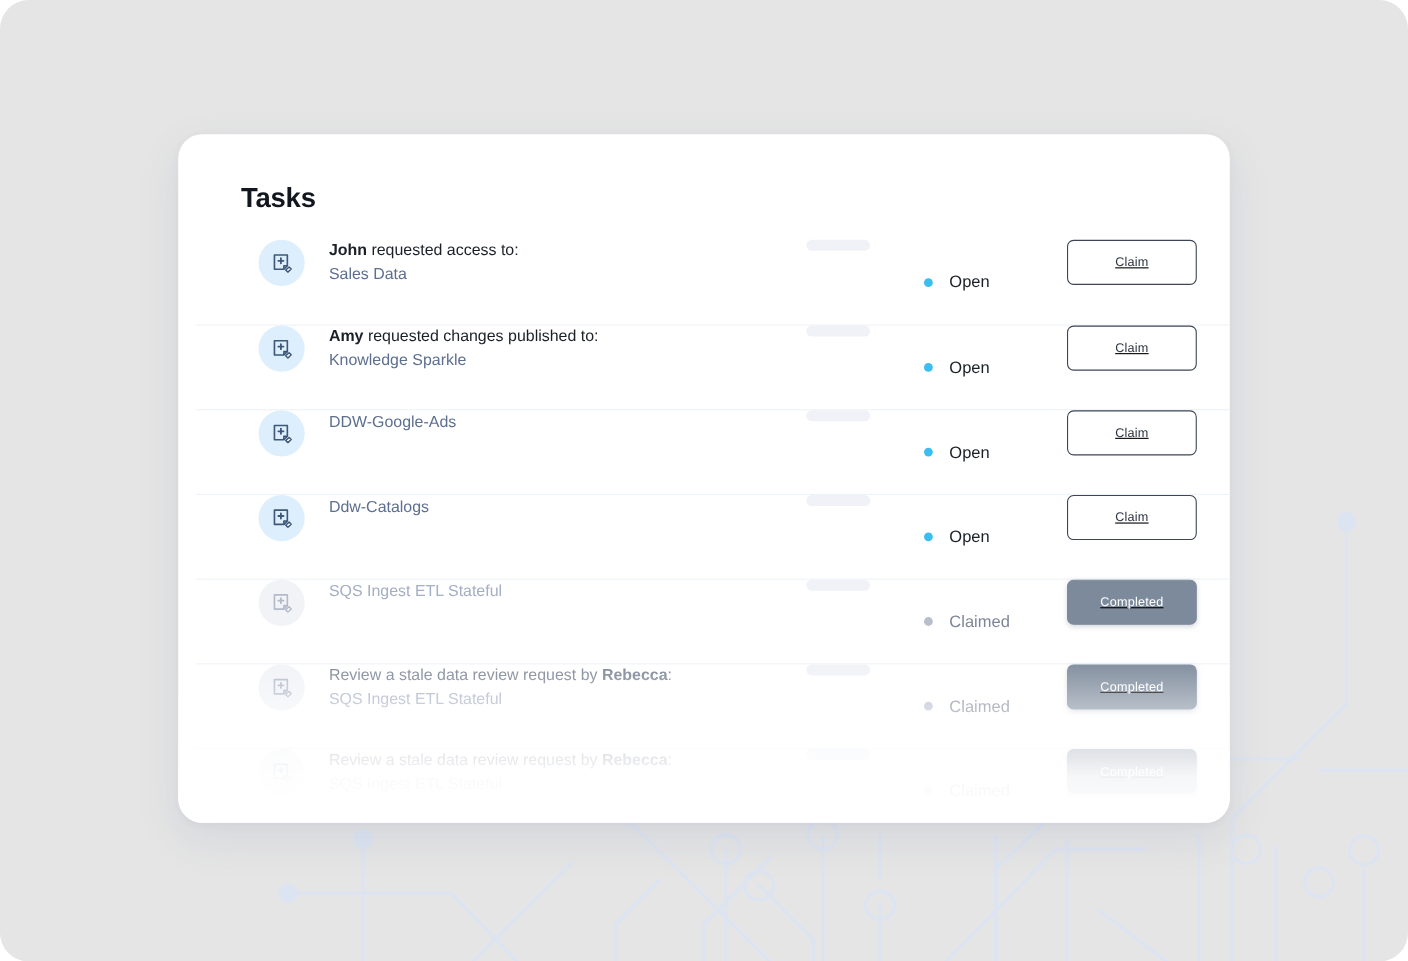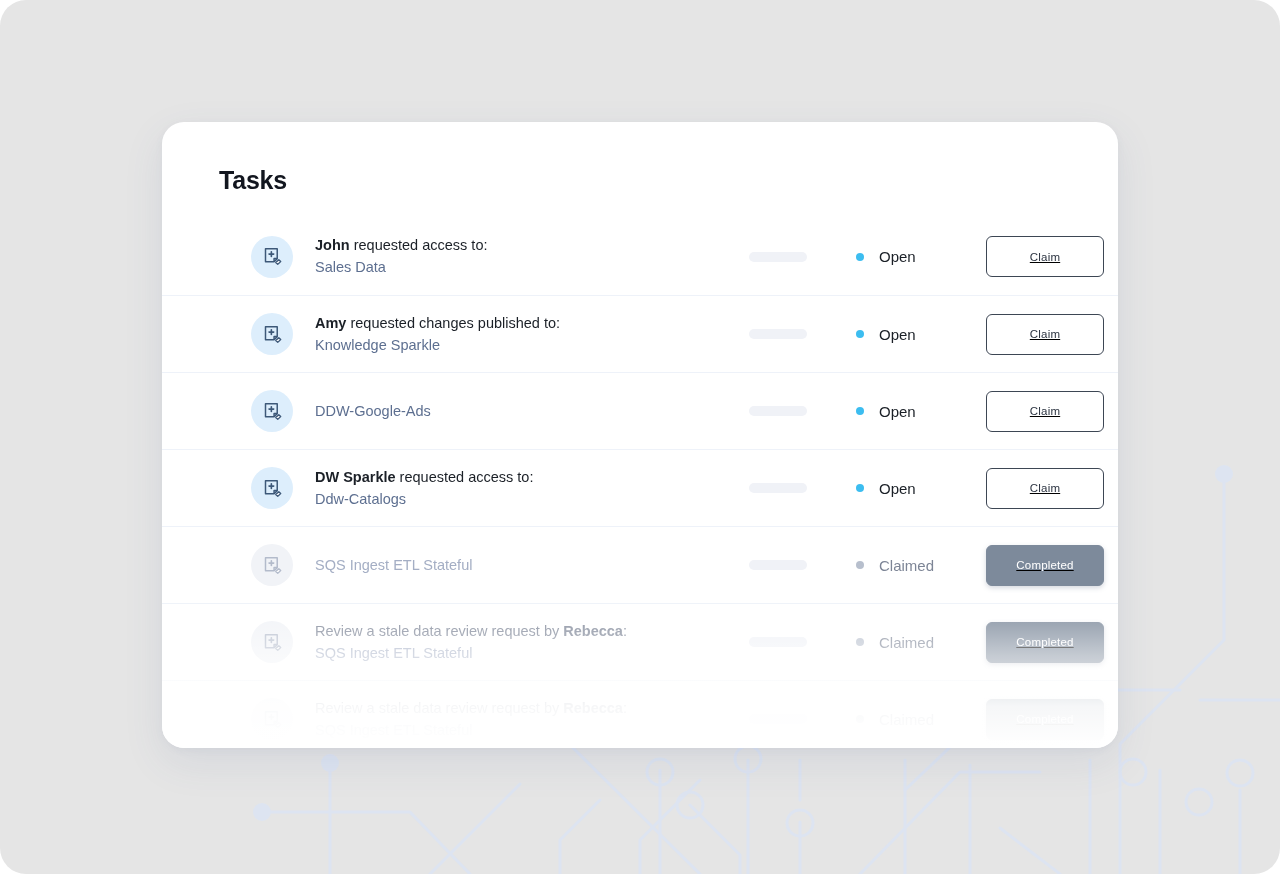--- a/index.html
+++ b/index.html
@@ -58,24 +58,24 @@
     position: absolute;
     left: 0;
     top: 96px;
     width: 956px;
     height: 530px;
   }
 
   .task-row {
     position: relative;
     display: flex;
-    align-items: center;
     height: 77px;
-    padding: 0 0 0 89px;
+    padding: 0 0 0 57px;
     border-top: 1px solid #eef2f9;
+    margin-left: 16px;
   }
   .task-row:first-child { border-top: none; }
 
   
   .row-icon {
     flex: 0 0 auto;
     width: 42px;
     height: 42px;
     border-radius: 50%;
     background: #ddeefc;
@@ -303,21 +303,20 @@
         <div class="task-row">
           <div class="row-icon">
             <svg width="21" height="21" viewBox="0 0 24 24" fill="none">
               <path d="M4 3.2h13.4v11.2l-3.6 3.6H4z" stroke="#3d5878" stroke-width="1.7" stroke-linejoin="round"></path>
               <path d="M17.4 14.4h-3.6v3.6" stroke="#3d5878" stroke-width="1.7" stroke-linejoin="round"></path>
               <path d="M10.7 6.6v5.3M8.05 9.25h5.3" stroke="#3d5878" stroke-width="1.9" stroke-linecap="round"></path>
               <path d="M19.2 15.6l2.2 2.2-3.4 3.2-2.3-2.2z" fill="#ffffff" stroke="#3d5878" stroke-width="1.5" stroke-linejoin="round"></path>
             </svg>
           </div>
           <div class="row-text">
-            <div class="row-line1"><b>DW Sparkle</b><span> requested access to:</span></div>
             <div class="row-line2">Ddw-Catalogs</div>
           </div>
           <div class="row-skeleton"></div>
           <div class="row-status">
             <span class="status-dot"></span>
             <span class="status-label">Open</span>
           </div>
           <div class="row-action">
             <div class="btn btn-claim">Claim</div>
           </div>

